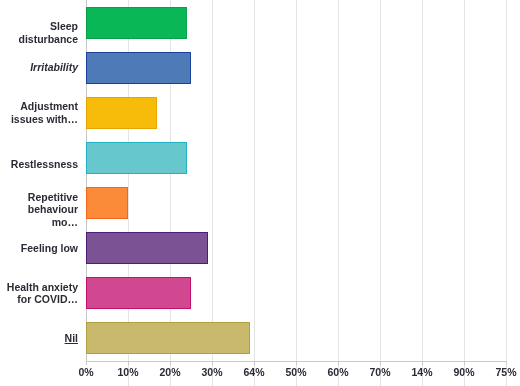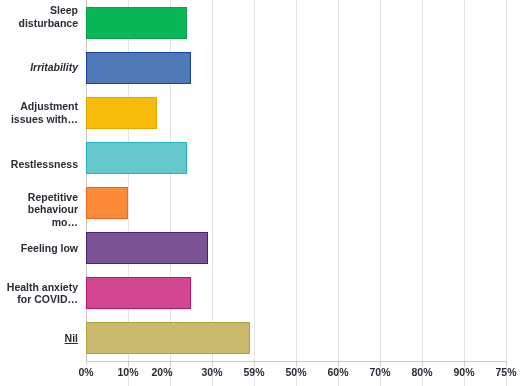--- a/index.html
+++ b/index.html
@@ -127,40 +127,40 @@
       <div class="bar" title="Sleep disturbance: 24%" style="top: 6.5625px; width: 100.8px; height: 32px; background: rgb(10, 183, 87); border-color: rgb(10, 159, 74);"></div>
       <div class="bar" title="Irritability: 25%" style="top: 51.6875px; width: 105px; height: 32px; background: rgb(78, 122, 184); border-color: rgb(28, 63, 156);"></div>
       <div class="bar" title="Adjustment issues with…: 17%" style="top: 96.8125px; width: 71.4px; height: 32px; background: rgb(247, 188, 10); border-color: rgb(232, 164, 0);"></div>
       <div class="bar" title="Restlessness: 24%" style="top: 141.938px; width: 100.8px; height: 32px; background: rgb(102, 200, 205); border-color: rgb(30, 180, 196);"></div>
       <div class="bar" title="Repetitive behaviour mo…: 10%" style="top: 187.062px; width: 42px; height: 32px; background: rgb(251, 139, 57); border-color: rgb(244, 101, 26);"></div>
       <div class="bar" title="Feeling low: 29%" style="top: 232.188px; width: 121.8px; height: 32px; background: rgb(123, 82, 147); border-color: rgb(75, 29, 120);"></div>
       <div class="bar" title="Health anxiety for COVID…: 25%" style="top: 277.312px; width: 105px; height: 32px; background: rgb(209, 72, 144); border-color: rgb(192, 16, 112);"></div>
       <div class="bar" title="Nil: 39%" style="top: 322.438px; width: 163.8px; height: 32px; background: rgb(201, 185, 108); border-color: rgb(176, 160, 64);"></div>
     </div>
   <div id="labels-layer">
-      <div class="cat-label" style="top: 4px;">Sleep
+      <div class="cat-label" style="top: 20px;">Sleep
 disturbance</div>
       <div class="cat-label" style="top: 61.4375px; font-style: italic;">Irritability</div>
       <div class="cat-label" style="top: 100.312px;">Adjustment
 issues with…</div>
       <div class="cat-label" style="top: 158px;">Restlessness</div>
       <div class="cat-label" style="top: 190.562px;">Repetitive
 behaviour mo…</div>
       <div class="cat-label" style="top: 241.938px;">Feeling low</div>
       <div class="cat-label" style="top: 280.812px;">Health anxiety
 for COVID…</div>
       <div class="cat-label" style="top: 332.188px; text-decoration: underline;">Nil</div>
     </div>
   <div id="xticks">
       <div class="xtick-label" style="left: 86px;">0%</div>
       <div class="xtick-label" style="left: 128px;">10%</div>
-      <div class="xtick-label" style="left: 162px; text-align: right;">20%</div>
+      <div class="xtick-label" style="left: 170px; text-align: right;">20%</div>
       <div class="xtick-label" style="left: 212px;">30%</div>
-      <div class="xtick-label" style="left: 254px;">59%</div>
+      <div class="xtick-label" style="left: 254px;">64%</div>
       <div class="xtick-label" style="left: 296px; text-align: center;">50%</div>
       <div class="xtick-label" style="left: 338px;">60%</div>
       <div class="xtick-label" style="left: 380px;">70%</div>
-      <div class="xtick-label" style="left: 422px;">80%</div>
+      <div class="xtick-label" style="left: 422px;">14%</div>
       <div class="xtick-label" style="left: 464px;">90%</div>
       <div class="xtick-label" style="left: 506px;">75%</div>
     </div>
 
 </div>
 
 </body></html>

